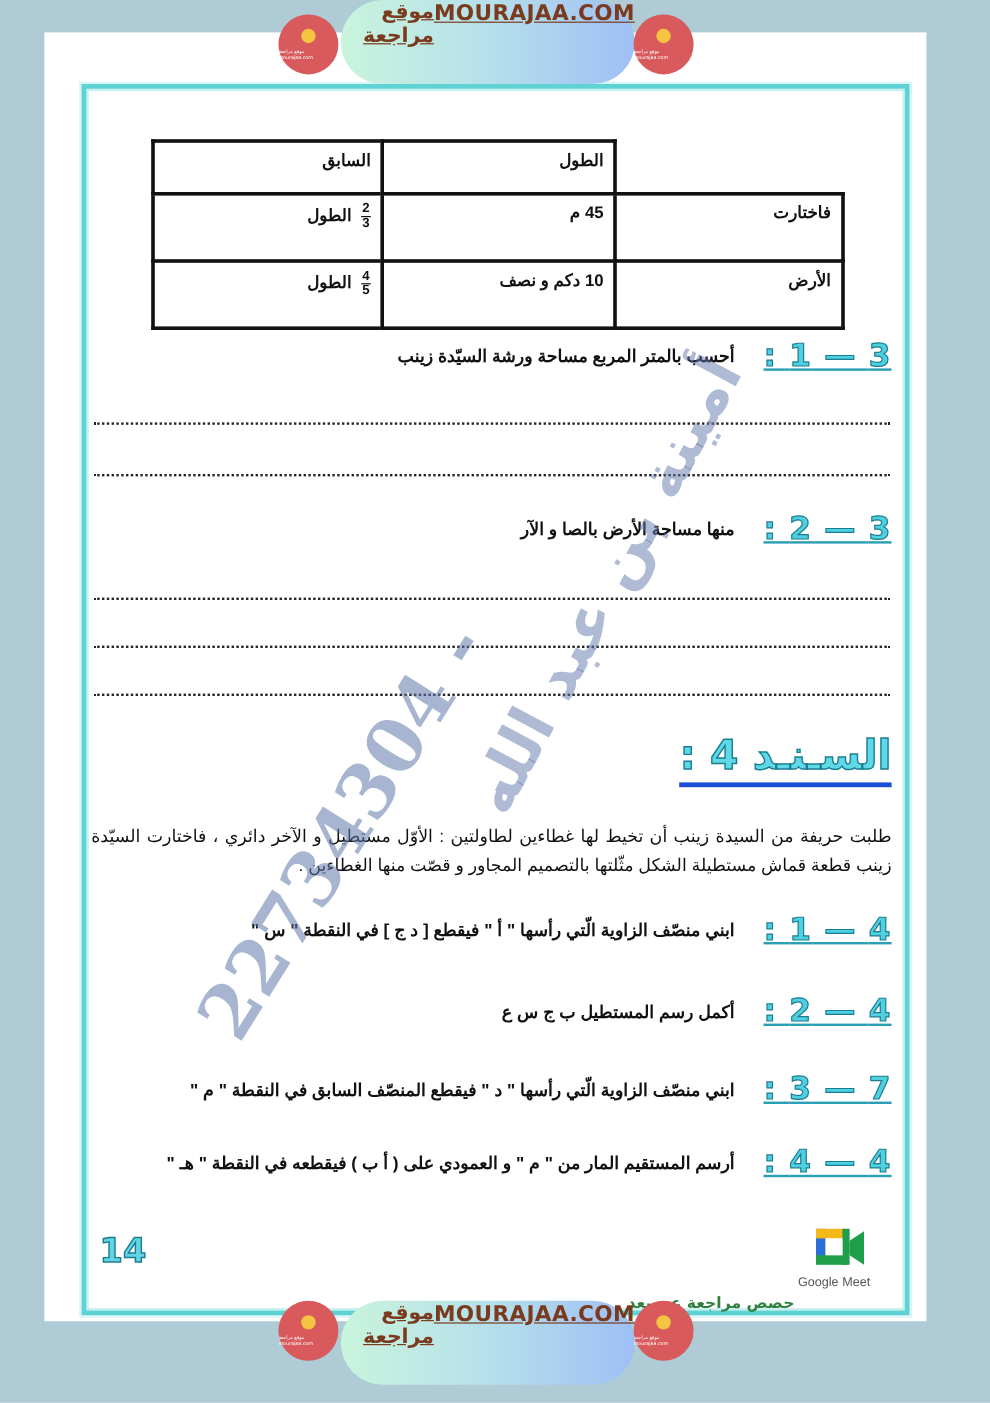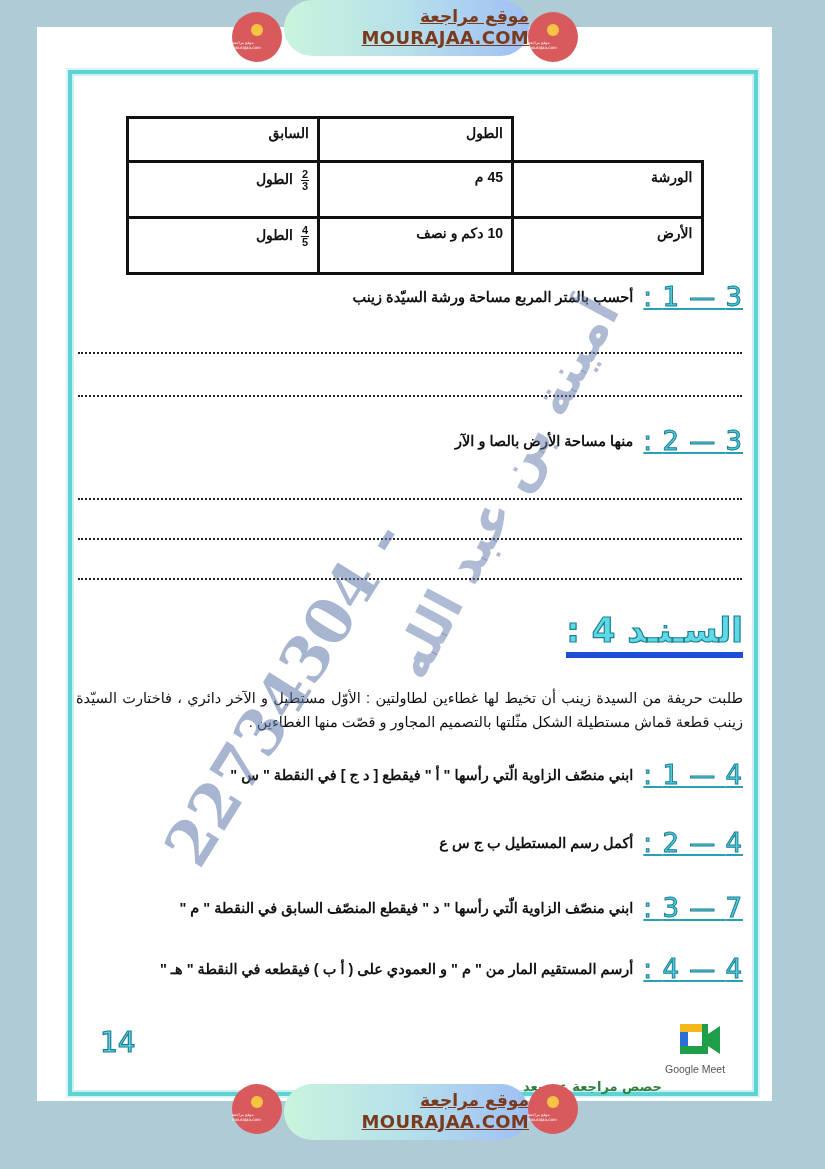--- a/index.html
+++ b/index.html
@@ -12,23 +12,23 @@
     position:absolute; left:37px; top:27px; width:735px; height:1074px;
     background:#ffffff;
   }
   .frame {
     position:absolute; left:68px; top:70px; width:682px; height:1018px;
     border:4px solid #5fd3d3;
     box-shadow: inset 0 0 0 2px #c9f1f1, 0 0 0 2px #d9f6f6;
   }
   
   .badge-pill {
-    position:absolute; width:245px; height:56px; border-radius:36px;
+    position:absolute; width:245px; height:70px; border-radius:36px;
     background:linear-gradient(90deg,#c9f4dc 0%,#b6e0ea 50%,#9fbff5 100%);
-    display:flex; flex-direction:column; align-items:flex-end; justify-content:center;
+    display:flex; flex-direction:row; align-items:flex-start; justify-content:center;
     color:#7a3a1e; font-weight:bold;
   }
   .badge-pill .ar { font-size:17px; text-decoration:underline; line-height:20px; direction:rtl; }
   .badge-pill .en { font-size:18px; text-decoration:underline; line-height:24px; letter-spacing:0.3px; }
   .logo-circle {
     position:absolute; width:50px; height:50px; border-radius:50%;
     background:#d85a5c; display:flex; flex-direction:column; align-items:center; justify-content:center;
   }
   .logo-circle .dot { width:12px; height:12px; border-radius:50%; background:#f5c542; margin-bottom:4px; }
   .logo-circle .tiny { font-size:4px; color:#fff; line-height:5px; }
@@ -41,40 +41,40 @@
   table.dims td { border:3px solid #111; vertical-align:top; padding:6px 8px; text-align:right; }
   table.dims td.blank { border:none; }
   .frac { display:inline-flex; flex-direction:column; align-items:center; font-size:11px; line-height:11px; vertical-align:middle; margin-left:4px; }
   .frac .num { border-bottom:1px solid #111; padding:0 1px; }
 
   .q {
     position:absolute; right:82px; direction:rtl; display:flex; align-items:center;
     font-family:"Liberation Sans", sans-serif; font-weight:bold; font-size:14.5px; color:#111; white-space:nowrap;
   }
   .qnum {
-    color:#4fd0e0; font-size:26px; font-weight:normal; text-decoration:underline; text-decoration-color:#2a9fb3;
-    -webkit-text-stroke:1px #1c7d92; margin-left:10px; letter-spacing:1px;
+    color:#4fd0e0; font-size:26px; font-weight:bold; text-decoration:underline; text-decoration-color:#2a9fb3;
+    -webkit-text-stroke:1px #1c7d92; margin-left:24px; letter-spacing:1px;
     font-family:"DejaVu Sans", sans-serif;
   }
   .dots {
     position:absolute; left:78px; width:664px; height:0;
     border-top:2px dotted #222;
   }
   .sanad {
     position:absolute; right:82px; top:610px; direction:rtl;
     color:#5fd9e6; font-size:34px; font-weight:bold; -webkit-text-stroke:1.2px #1b7f94;
-    border-bottom:6px solid #1d4ed8; padding-bottom:2px;
+    border-bottom:4px solid #1d4ed8; padding-bottom:2px;
     font-family:"DejaVu Sans", sans-serif;
   }
   .para {
     position:absolute; left:76px; right:82px; top:686px; direction:rtl; text-align:justify;
     font-family:"Liberation Sans", sans-serif; font-weight:normal; font-size:14.5px; line-height:24px; color:#111;
   }
   .pagenum {
-    position:absolute; left:100px; top:1026px; color:#63d4e3; font-size:28px; font-weight:normal;
+    position:absolute; left:83px; top:1026px; color:#63d4e3; font-size:28px; font-weight:bold;
     -webkit-text-stroke:1.2px #1d7d93;
   }
   .meet-text {
     position:absolute; left:523px; top:1039px; direction:rtl;
     color:#2f7f3e; font-size:13px; font-weight:bold;margin-top:40px;
   }
   .meet-icon { position:absolute; left:678px; top:1020px; width:44px; height:40px; }
   .meet-label { position:absolute; left:665px; top:1063px; font-size:10.5px; color:#555; font-family:"Liberation Sans", sans-serif; }
   .watermark {
     position:absolute; left:120px; top:560px; transform:rotate(-58deg); transform-origin:left top;
@@ -107,21 +107,21 @@
 </div>
 
 <table class="dims">
   <tbody>
       <tr style="height:44px">
     <td class="blank" style="width:172px"></td>
     <td style="width:175px">الطول</td>
     <td style="width:172px">السابق</td>
   </tr>
   <tr style="height:56px">
-    <td>الورشة</td>
+    <td>فاختارت</td>
     <td>45 م</td>
     <td>
       <span class="frac">
             <span class="num">2</span>
             <span>3</span>
           </span>
       <span>الطول</span>
     </td>
   </tr>
   <tr style="height:56px">

